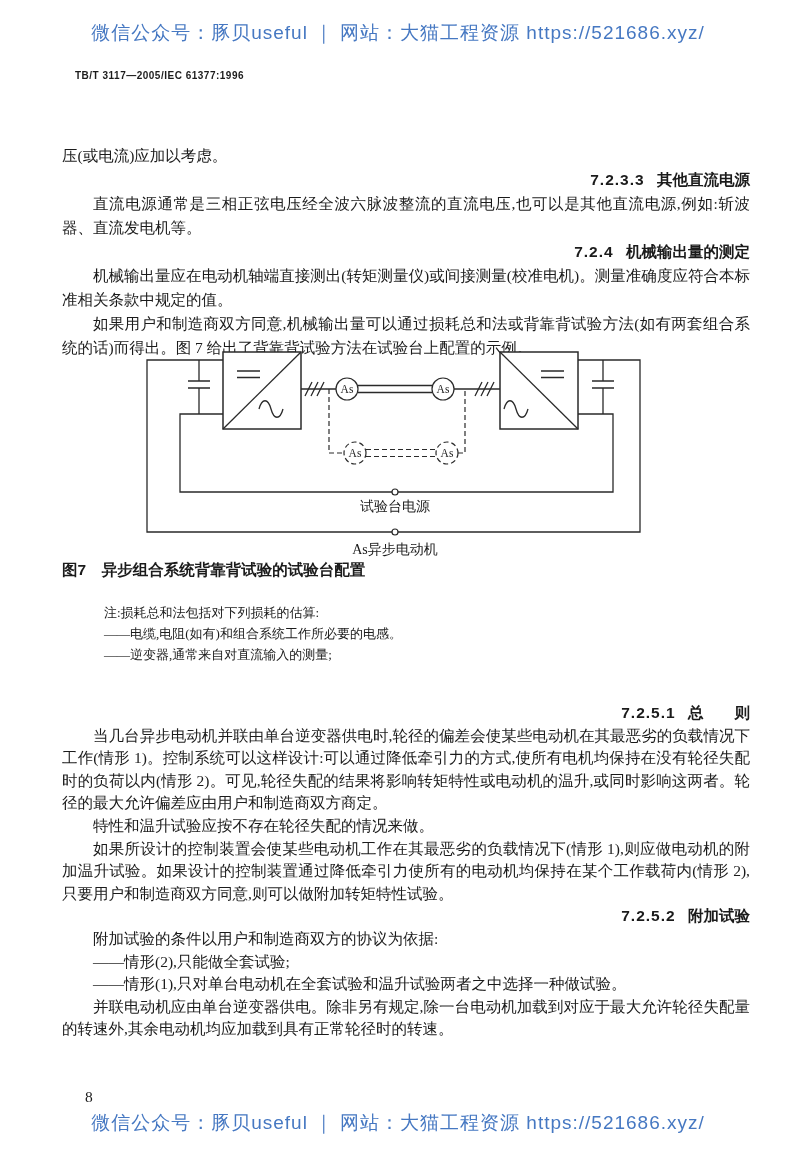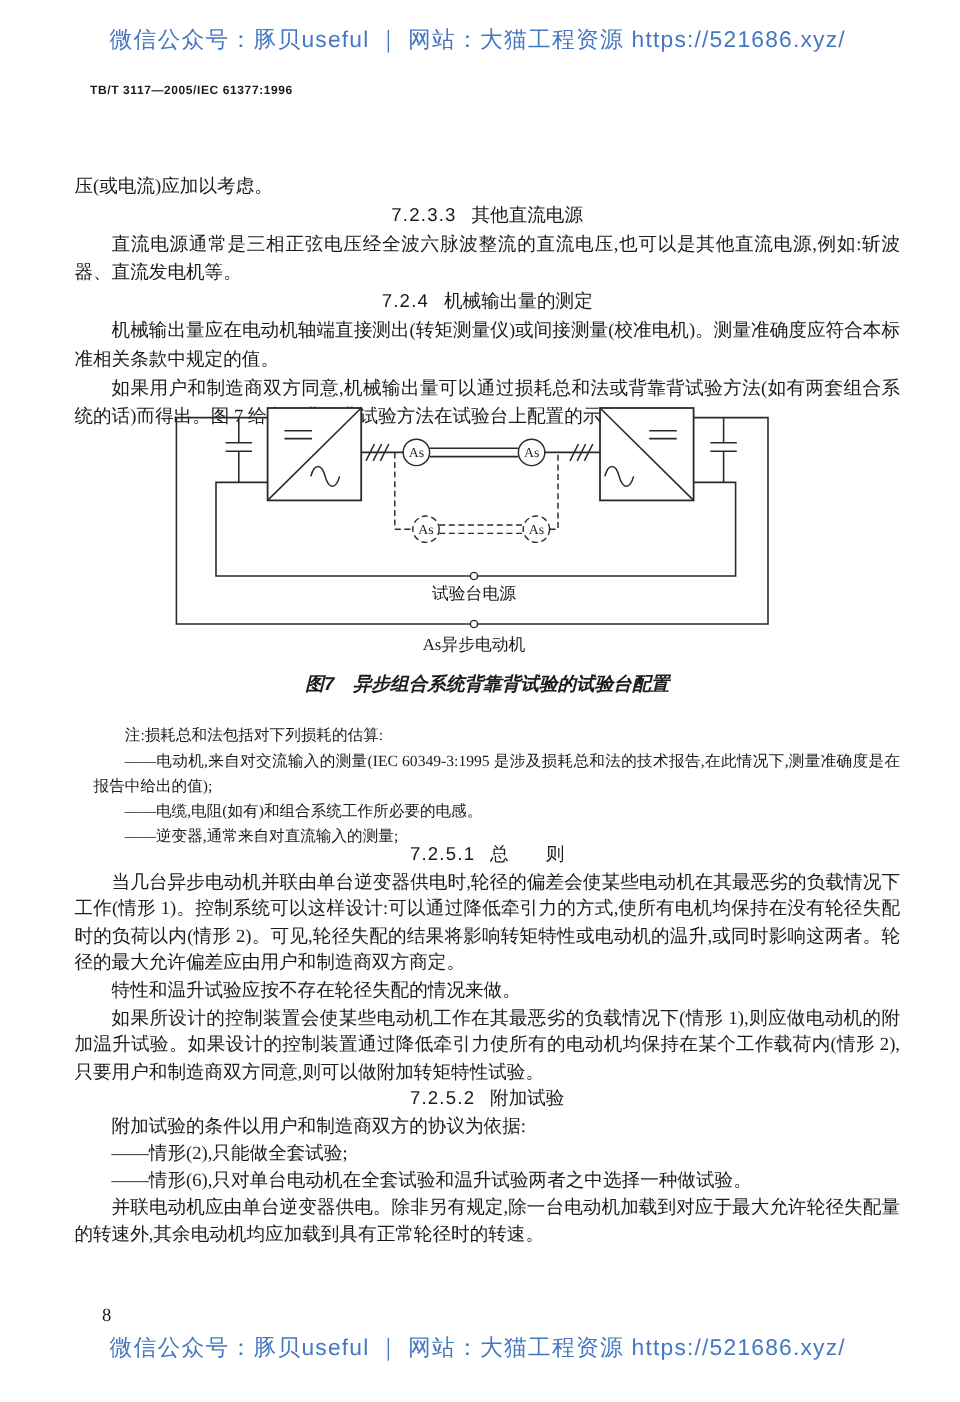--- a/index.html
+++ b/index.html
@@ -34,30 +34,29 @@
   .block{
     position:absolute;left:62px;width:688px;
     font-size:15.5px;text-align:justify;
   }
   .block1{top:104px;line-height:24px;margin-top:40px;}
   .block2{top:702px;line-height:22.6px;}
   .p{text-indent:2em;}
   .p0{text-indent:0;}
   .h{
     font-family:"Liberation Sans","DejaVu Sans",sans-serif;
-    font-weight:normal;text-align:center;text-indent:0;
+    font-weight:bold;text-align:right;text-indent:0;
   }
   .hnum{margin-right:.8em;letter-spacing:1px;}
-  .figure{position:absolute;left:143px;top:336px;width:517px;height:215px;text-align:center;}
+  .figure{position:absolute;left:143px;top:348px;width:517px;height:215px;text-align:center;}
   .figure svg{display:block;width:517px;height:215px;}
   .caption{
     position:absolute;left:62px;top:560px;width:688px;
-    text-align:center;font-weight:bold;font-size:15.5px;
+    text-align:left;font-weight:bold;font-size:15.5px;
     font-family:"Liberation Sans","DejaVu Sans",sans-serif;
-    font-style:italic;
   }
   .capnum{margin-right:1em;}
   .notes{
     position:absolute;left:62px;top:602px;width:688px;
     font-size:13px;line-height:21px;text-align:justify;
   }
   .note{text-indent:2em;margin-left:16px;}
   .pagenum{
     position:absolute;left:85px;top:1088px;
     font-size:15.5px;
@@ -144,32 +143,31 @@
     <text class="dtext" x="252" y="206" font-size="14" text-anchor="middle">As异步电动机</text>
   </svg>
 </div>
 
 <div class="caption">
   <span class="capnum">图7</span><span>异步组合系统背靠背试验的试验台配置</span>
 </div>
 
 <div class="notes">
   <p class="note">注:损耗总和法包括对下列损耗的估算:</p>
-  <p class="note">——电动机,来自对交流输入的测量(IEC 60349-3:1995 是涉及损耗总和法的技术报告,在此情况下,测量准确度是在报告中给出的值);</p>
   <p class="note">——电缆,电阻(如有)和组合系统工作所必要的电感。</p>
   <p class="note">——逆变器,通常来自对直流输入的测量;</p>
 </div>
 
 <div class="block block2">
   <p class="h"><span class="hnum">7.2.5.1</span><span class="htitle">总　　则</span></p>
   <p class="p">当几台异步电动机并联由单台逆变器供电时,轮径的偏差会使某些电动机在其最恶劣的负载情况下工作(情形 1)。控制系统可以这样设计:可以通过降低牵引力的方式,使所有电机均保持在没有轮径失配时的负荷以内(情形 2)。可见,轮径失配的结果将影响转矩特性或电动机的温升,或同时影响这两者。轮径的最大允许偏差应由用户和制造商双方商定。</p>
   <p class="p">特性和温升试验应按不存在轮径失配的情况来做。</p>
   <p class="p">如果所设计的控制装置会使某些电动机工作在其最恶劣的负载情况下(情形 1),则应做电动机的附加温升试验。如果设计的控制装置通过降低牵引力使所有的电动机均保持在某个工作载荷内(情形 2),只要用户和制造商双方同意,则可以做附加转矩特性试验。</p>
   <p class="h"><span class="hnum">7.2.5.2</span><span class="htitle">附加试验</span></p>
   <p class="p">附加试验的条件以用户和制造商双方的协议为依据:</p>
   <p class="p">——情形(2),只能做全套试验;</p>
-  <p class="p">——情形(6),只对单台电动机在全套试验和温升试验两者之中选择一种做试验。</p>
+  <p class="p">——情形(1),只对单台电动机在全套试验和温升试验两者之中选择一种做试验。</p>
   <p class="p">并联电动机应由单台逆变器供电。除非另有规定,除一台电动机加载到对应于最大允许轮径失配量的转速外,其余电动机均应加载到具有正常轮径时的转速。</p>
 </div>
 
 <div class="pagenum">8</div>
 
 <div class="wm wm-bottom">微信公众号：豚贝useful ｜ 网站：大猫工程资源 https://521686.xyz/</div>
 
 </body></html>

